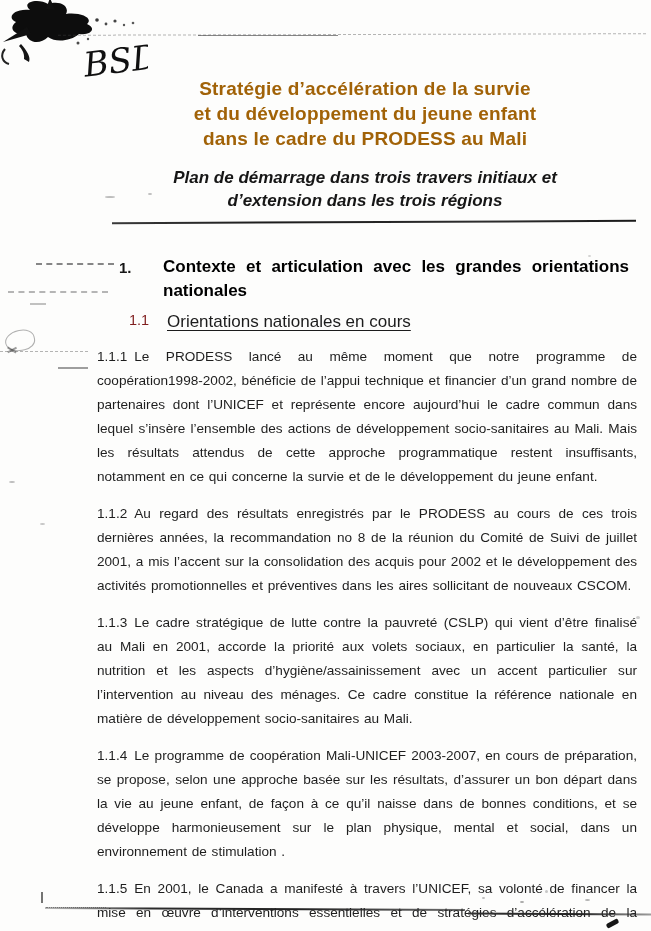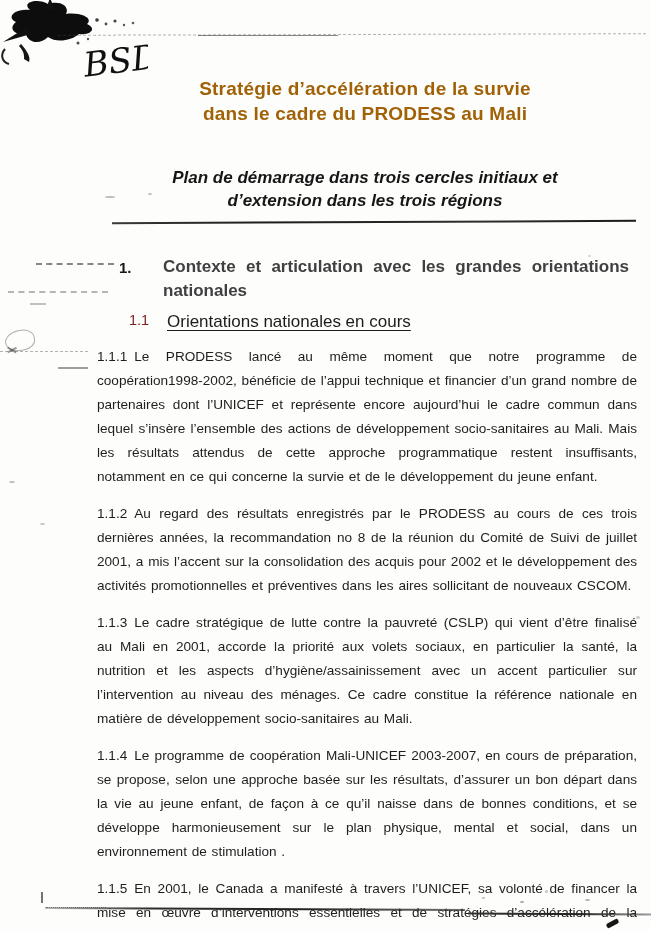--- a/index.html
+++ b/index.html
@@ -31,21 +31,21 @@
     transform: rotate(-0.25deg);
   }
 
   
   .sec-num {
     position: absolute; left: 119px; top: 259px;
     font-weight: bold; font-size: 15px; color: #161616;
   }
   .sec-title {
     position: absolute; left: 163px; top: 255px; width: 466px;
-    font-weight: bold; font-size: 17px; line-height: 24px; color: #404040;
+    font-weight: bold; font-size: 17px; line-height: 24px; color: #000000;
     text-align: justify; text-align-last: left;
   }
 
   
   .subsec-num {
     position: absolute; left: 129px; top: 312px;
     font-size: 14.5px; color: #7f1d1d;
   }
   .subsec-title {
     position: absolute; left: 167px; top: 312px;
@@ -143,25 +143,26 @@
 
   <svg class="artifact handwriting" width="70" height="52" viewBox="0 0 70 52">
     <text x="6" y="38" transform="rotate(-7 30 30)" style="font-family:'DejaVu Serif', serif; font-style:italic; font-size:34px; fill:#101010;">BSD</text>
   </svg>
 
   <div class="artifact scan-line-top"></div>
   <div class="artifact scan-line-top-dark"></div>
 
   <div class="title-block">
     <div>Stratégie d’accélération de la survie</div>
+    <div>et du développement du jeune enfant</div>
     <div>dans le cadre du PRODESS au Mali</div>
   </div>
 
   <div class="subtitle-block">
-    <div>Plan de démarrage dans trois cercles initiaux et</div>
+    <div>Plan de démarrage dans trois travers initiaux et</div>
     <div>d’extension dans les trois régions</div>
   </div>
 
   <div class="rule-top"></div>
 
   <div class="artifact dash-a"></div>
   <div class="artifact dash-b"></div>
   <div class="artifact dash-c"></div>
   <div class="artifact dash-d"></div>
   <div class="artifact dash-e"></div>

